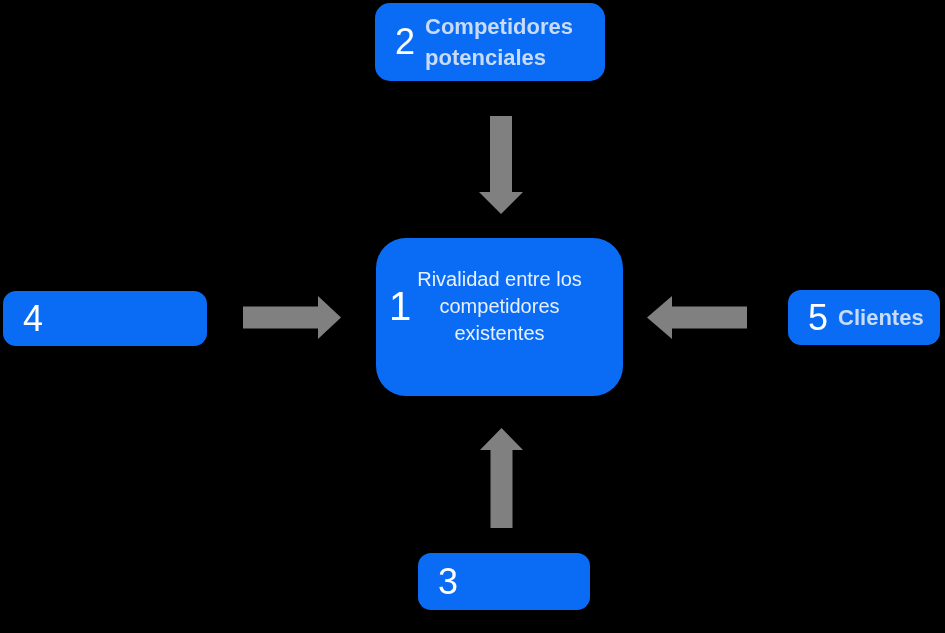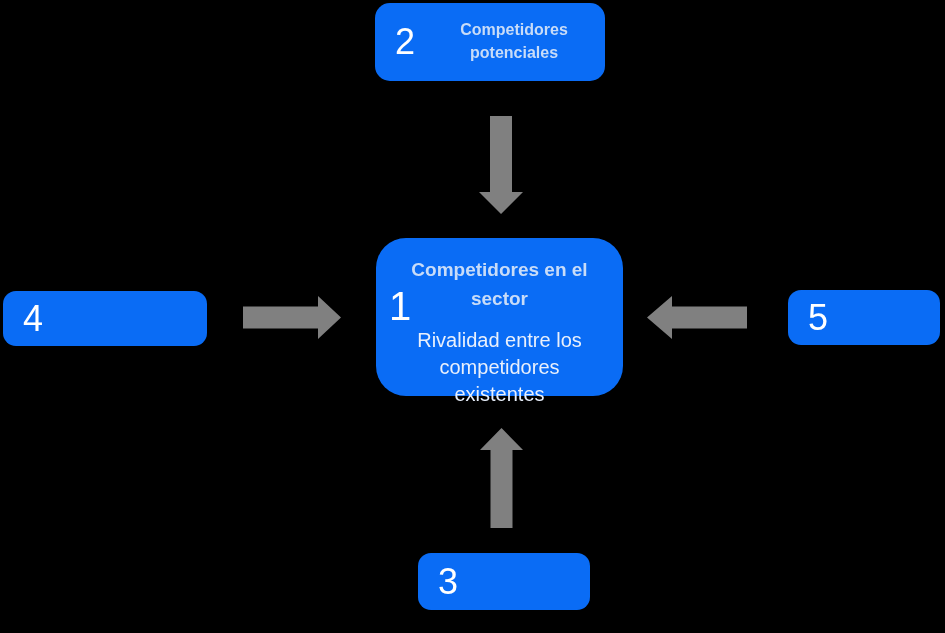--- a/index.html
+++ b/index.html
@@ -25,24 +25,23 @@
     color: var(--number-text, #fff);
     font-weight: 400;
     font-size: 36px;
     line-height: 1;
     padding-left: 20px;
     flex: 0 0 auto;
   }
 
   .label {
     flex: 1 1 auto;
-    text-align: center;
     color: var(--label-text, #c8dcf8);
     font-weight: bold;
-    font-size: 16px;
+    font-size: 22px;
     line-height: 1.42;
     padding: 0 2px 0 10px;
   }
 
   
   .box-top    { left: 375px; top: 3px;   width: 230px; height: 78px; border-radius: 15px; }
   .box-center { left: 376px; top: 238px; width: 247px; height: 158px; border-radius: 30px;
                 flex-direction: column; justify-content: flex-start; align-items: stretch;
                 padding: 14px 18px 12px 18px; }
   .box-left   { left: 3px;   top: 291px; width: 204px; height: 55px; border-radius: 13px; }
@@ -86,30 +85,30 @@
 
 <div class="canvas">
 
   <div class="box box-top">
     <span class="num">2</span>
     <span class="label">Competidores potenciales</span>
   </div>
 
   <div class="box box-center">
     <span class="center-num">1</span>
-    <div class="center-title">Competidores en el sector</div>
     <div class="center-subtitle">Rivalidad entre los competidores existentes</div>
   </div>
 
   <div class="box box-left">
     <span class="num">4</span>
   </div>
 
   <div class="box box-right">
     <span class="num">5</span>
+    <span class="label">Clientes</span>
   </div>
 
   <div class="box box-bottom">
     <span class="num">3</span>
   </div>
 
   <svg class="arrow arrow-down" width="44" height="98" viewBox="0 0 44 98">
     <polygon points="11,0 33,0 33,76 44,76 22,98 0,76 11,76" fill="#808080"></polygon>
   </svg>
 

